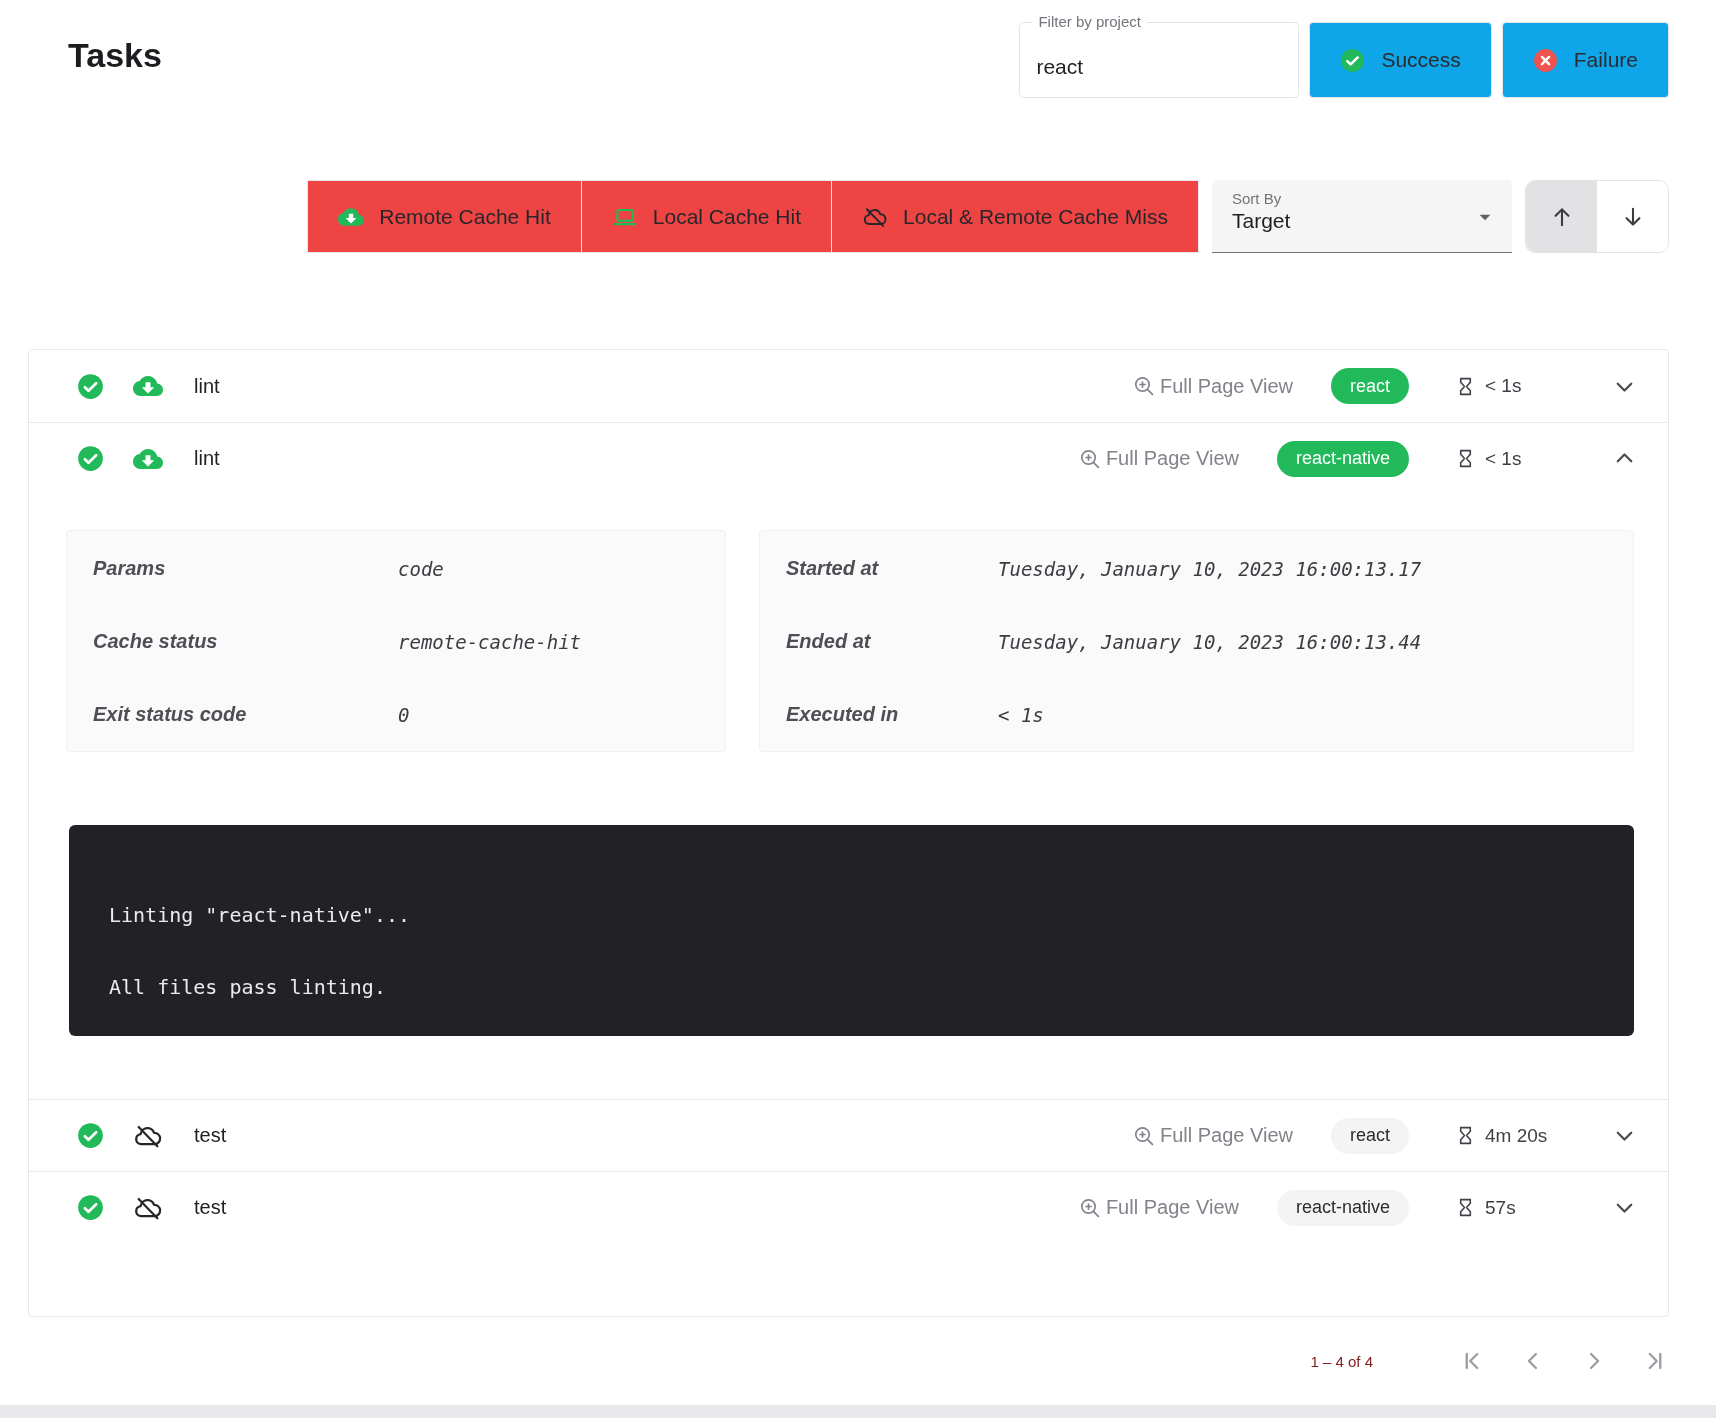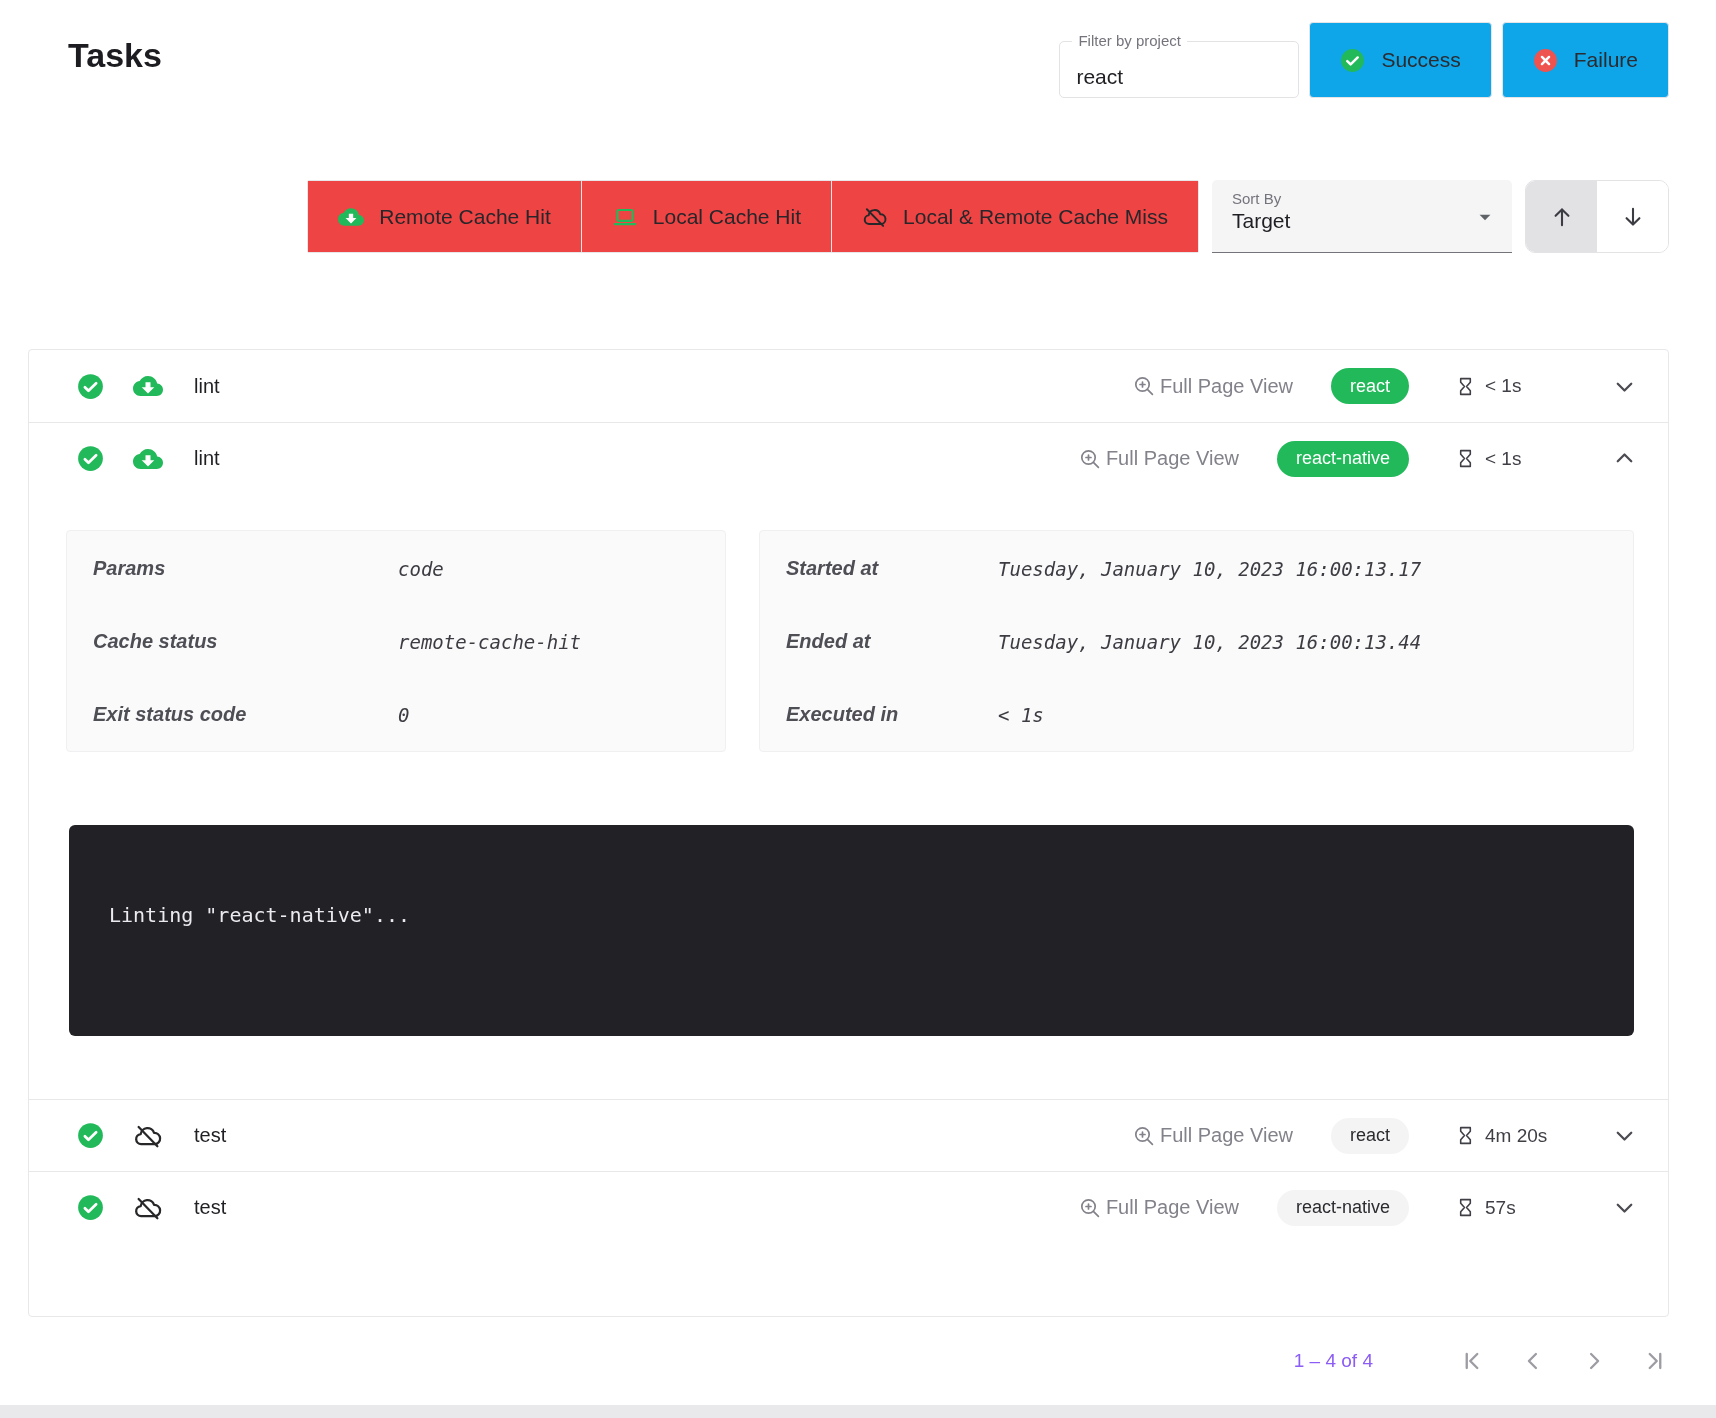--- a/index.html
+++ b/index.html
@@ -6,21 +6,21 @@
   html,body { background:#fff; }
   .page {
     position:relative; width:1716px; height:1418px; overflow:hidden;
     font-family:"Liberation Sans", sans-serif; color:#1f1f24; background:#fff;
   }
   .mono { font-family:"DejaVu Sans Mono", monospace; }
 
   
   .page-title { position:absolute; top:36px; left:68px; font-size:34px; font-weight:700; color:#1c1c21; }
   .top-controls { position:absolute; top:22px; right:47px; display:flex; gap:10px; height:76px; }
-  .filter-box { position:relative; width:240px; border:1px solid #e3e3e6; border-radius:5px; background:#fff;margin-top:19px; }
+  .filter-box { position:relative; width:280px; border:1px solid #e3e3e6; border-radius:5px; background:#fff; }
   .filter-box .floating-label { position:absolute; top:-10px; left:12px; background:#fff; padding:0 6px; font-size:15px; color:#74747c; }
   .filter-box input { width:100%; height:100%; border:0; outline:none; background:transparent; padding:14px 16px 0 16px; font-size:21px; color:#1f1f24; font-family:"Liberation Sans", sans-serif; }
   .status-btn { display:flex; align-items:center; gap:16px; padding:0 30px; background:#0ea5e9; border:1px solid #e5e5e8; border-radius:4px; font-size:21px; color:#2b2b30; cursor:pointer; }
 
   
   .toolbar { position:absolute; top:180px; right:47px; display:flex; gap:13px; height:73px; align-items:stretch; }
   .filter-group { display:flex; border:1px solid #e7e7ea; border-radius:2px; background:#fff; }
   .filter-btn { display:flex; align-items:center; gap:15px; padding:0 30px; font-size:21px; color:#26262b; background:#ef4444; border:0; cursor:pointer;text-align:center; }
   .filter-btn + .filter-btn { border-left:1px solid #e7e7ea; }
   .sort-select { position:relative; width:300px; background:#f5f5f6; border-bottom:1px solid #73737a; border-radius:5px 5px 0 0; padding:10px 20px 0 20px; cursor:pointer; }
@@ -59,21 +59,21 @@
 
   .compare-row { display:flex; align-items:center; gap:17px; margin:42px 0 0 40px; }
   .new-badge { background:#38383e; color:#fff; font-size:16px; font-weight:700; letter-spacing:2.5px; padding:8px 13px; border-radius:6px; }
   .compare-link { font-size:21px; color:#1f1f24; text-decoration:underline; text-underline-offset:4px; font-weight:500; cursor:pointer; }
 
   .terminal { margin:73px 34px 0 40px; height:211px; background:#212126; border-radius:6px; padding:78px 0 0 40px; color:#ebebef; font-size:20px; }
   .terminal p + p { margin-top:48px; }
 
   
   .pagination { position:absolute; top:1336px; right:47px; height:50px; display:flex; align-items:center; }
-  .page-range { font-size:19px; color:#8b5cf6; margin-right:52px; }
+  .page-range { font-size:15px; color:#7f1d1d; margin-right:52px; }
   .pg-btn { background:none; border:0; display:flex; cursor:pointer; margin-left:33px; }
 
   .bottom-strip { position:absolute; left:0; right:0; bottom:0; height:13px; background:#e9e9eb; }
 </style>
 </head>
 <body>
 
 <div class="page">
 
   <h1 class="page-title">Tasks</h1>
@@ -273,20 +273,21 @@
         <div class="detail-row">
           <span class="detail-label">Executed in</span>
           <span class="detail-value mono">&lt; 1s</span>
         </div>
       </div>
     </div>
 
 
     <div class="terminal mono">
       <p>Linting "react-native"...</p>
+      <p>All files pass linting.</p>
     </div>
 
     <div class="task-row bordered" style="margin-top:63px;">
       <span class="status-icon">
         <svg viewBox="0 0 24 24" width="27" height="27">
             <circle cx="12" cy="12" r="11" fill="#22b95a"></circle>
             <path d="M7 12.6l3.2 3.2L17 9.1" stroke="#fff" stroke-width="2.4" fill="none" stroke-linecap="round" stroke-linejoin="round"></path>
           </svg>
       </span>
       <span class="cache-icon">

